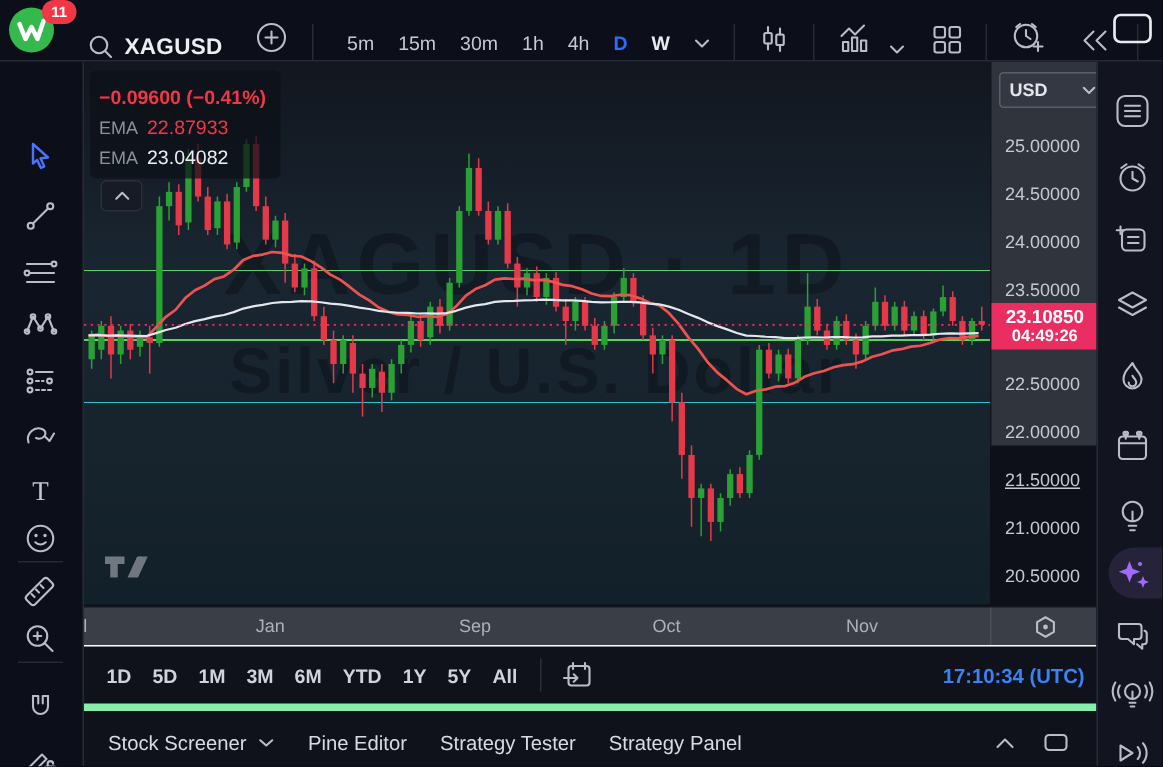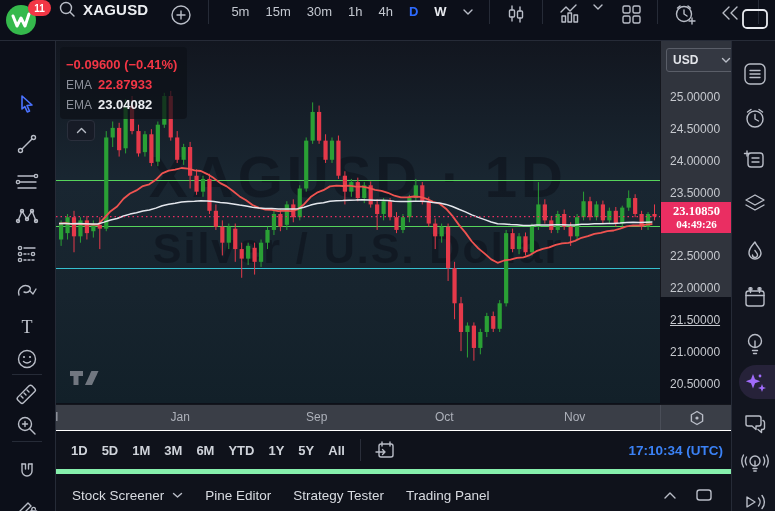--- a/index.html
+++ b/index.html
@@ -3,21 +3,21 @@
 <meta charset="utf-8">
 <style>
   html,body{margin:0;padding:0;background:#05070d;}
   .app{position:relative;width:775px;height:511px;overflow:hidden;background:#0d1019;
        font-family:"Liberation Sans",sans-serif;color:#d6d8de;-webkit-font-smoothing:antialiased;}
   svg{display:block}
   .ic{stroke:#b9bdc7;fill:none;stroke-width:1.4;stroke-linecap:round;stroke-linejoin:round}
 
   
   .topbar{position:absolute;left:0;top:0;width:775px;height:40px;background:#0c0f19;
-          border-bottom:1px solid #262b37;display:flex;align-items:flex-start;z-index:30;}
+          border-bottom:1px solid #262b37;display:flex;align-items:flex-end;z-index:30;}
   .logo-wrap{position:relative;width:46px;height:40px;flex:0 0 auto;cursor:pointer}
   .logo-circle{position:absolute;left:6px;top:5px;width:30px;height:30px;border-radius:50%;background:#35b94c;}
   .logo-badge{position:absolute;left:28px;top:0px;min-width:17px;height:16px;border-radius:9px;background:#f23645;
               color:#fff;font-size:10px;font-weight:bold;display:flex;align-items:center;justify-content:center;padding:0 3px;z-index:2}
   .symbol-search{display:flex;align-items:center;gap:7px;margin-left:12px;cursor:pointer}
   .symbol-search .sym{font-size:15px;font-weight:bold;color:#eceef2;letter-spacing:.2px}
   .tb-sep{width:1px;height:24px;background:#262b37;margin:0 10px;flex:0 0 auto}
   .tf-group{display:flex;align-items:center;gap:4px;margin-left:6px}
   .tf{font-size:13px;color:#c4c8d0;padding:4px 6px;border-radius:4px;cursor:pointer}
   .tf.active{color:#2e6bff;font-weight:bold}
@@ -43,21 +43,21 @@
   .watermark{position:absolute;left:0;top:0;width:100%;height:100%;display:flex;flex-direction:column;
              align-items:center;justify-content:center;pointer-events:none;color:rgba(12,17,26,0.55);}
   .wm1{font-size:58px;font-weight:bold;letter-spacing:4px;margin-top:-28px}
   .wm2{font-size:43px;font-weight:bold;letter-spacing:2px;margin-top:14px}
   #chart-svg{position:absolute;left:0;top:0}
   .legend{position:absolute;left:4px;top:6px;background:rgba(13,16,24,0.72);border-radius:4px;
           padding:5px 10px 6px 6px;line-height:1.0;z-index:5}
   .legend .row{display:flex;align-items:center;gap:6px;margin:6px 0 7px 0;cursor:pointer}
   .chg{color:#f23645;font-size:13px;font-weight:bold}
   .ema-lab{color:#8d919b;font-size:12px}
-  .ema-val{font-size:13px;font-weight:bold}
+  .ema-val{font-size:13px;font-weight:normal}
   .collapse-btn{position:absolute;left:11px;top:79px;width:26px;height:19px;background:#171b26;border:1px solid #2a2f3c;
                 border-radius:4px;display:flex;align-items:center;justify-content:center;cursor:pointer;z-index:5}
   .tv-logo{position:absolute;left:13px;top:328px;opacity:.85;cursor:pointer;z-index:4}
 
   
   .price-axis{position:absolute;left:660px;top:41px;width:71px;height:256px;background:#30343d;
               border-left:1px solid #14161d;z-index:10;cursor:ns-resize}
   .currency-box{position:absolute;left:5px;top:7px;width:58px;height:22px;border:1px solid #5a5e68;border-radius:3px;
                 display:flex;align-items:center;justify-content:space-between;padding:0 6px;cursor:pointer;background:#343842}
   .currency-box span{font-size:12px;font-weight:bold;color:#e3e5ea}
@@ -512,21 +512,21 @@
     </div>
   </div>
 
   <div class="price-axis" id="price-axis">
     <div class="currency-box">
       <span>USD</span>
       <svg width="10" height="7">
           <path class="ic" d="M1.5 1.5 L5 5 L8.5 1.5"></path>
         </svg>
     </div>
-    <div class="price-badge" id="price-badge" style="top: 160.64px; font-family: Liberation Serif, serif;">
+    <div class="price-badge" id="price-badge" style="top: 160.64px;">
       <span class="pb1">23.10850</span>
       <span class="pb2">04:49:26</span>
     </div>
   <div class="p-tick" style="top: 49px;">25.00000</div>
       <div class="p-tick" style="top: 80.89px;">24.50000</div>
       <div class="p-tick" style="top: 112.78px;">24.00000</div>
       <div class="p-tick" style="top: 144.67px;">23.50000</div>
       <div class="p-tick" style="top: 208.45px;">22.50000</div>
       <div class="p-tick" style="top: 240.34px;">22.00000</div>
       <div class="p-tick" style="top: 272.23px; text-decoration: underline;">21.50000</div>
@@ -577,21 +577,21 @@
           <path class="ic" d="M1.5 1.5 L5.5 5 L9.5 1.5"></path>
         </svg>
     </span>
     <span class="sb-item">
         <span>Pine Editor</span>
       </span>
     <span class="sb-item">
         <span>Strategy Tester</span>
       </span>
     <span class="sb-item">
-        <span>Trading Panel</span>
+        <span>Strategy Panel</span>
       </span>
     <div class="sb-icons">
       <span>
         <svg width="14" height="9">
             <path class="ic" d="M2 7 L7 2 L12 7" stroke-width="1.6"></path>
           </svg>
       </span>
       <span>
         <svg width="18" height="14">
             <rect class="ic" x="2" y="2" width="14" height="10" rx="2.5" stroke-width="1.6"></rect>

